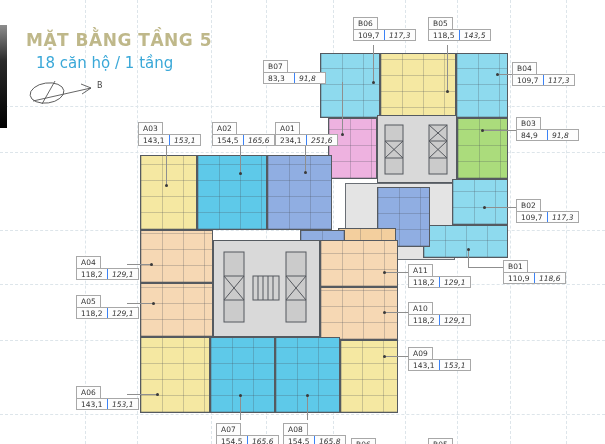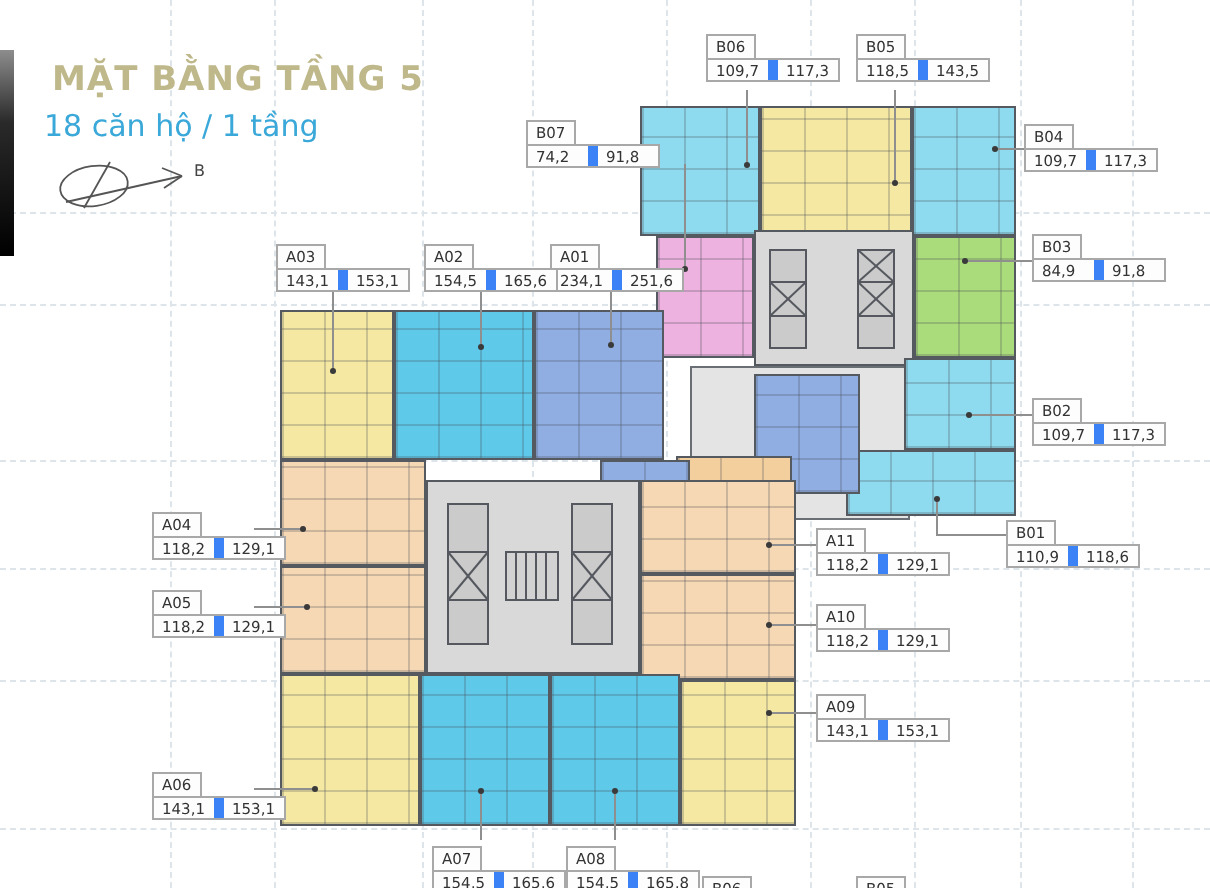--- a/index.html
+++ b/index.html
@@ -1,21 +1,21 @@
 <!DOCTYPE html>
 <html><head>
 <meta charset="utf-8">
 <style>
   html,body{margin:0;padding:0;background:#fff;}
   .canvas{position:relative;width:605px;height:444px;background:#ffffff;overflow:hidden;
           font-family:"DejaVu Sans", sans-serif;}
   
   .hdr{position:absolute;left:22px;top:26px;z-index:7;}
   .hdr h1{margin:4px;font-size:17px;font-weight:600;letter-spacing:.5px;color:#bfb88a;}
-  .hdr h2{margin:3px 0 0;font-size:15px;font-weight:400;color:#3aa8d8;}
+  .hdr h2{margin:3px 14px 0;font-size:15px;font-weight:400;color:#3aa8d8;}
   .compass{position:absolute;left:25px;top:78px;z-index:7;}
   .compass .b{position:absolute;left:72px;top:3px;font-size:8px;color:#444;}
   
   .gv{position:absolute;top:0;bottom:0;border-left:1px dashed #dde5ea;z-index:0;}
   .gh{position:absolute;left:0;right:0;border-top:1px dashed #dde5ea;z-index:0;}
   .darkstrip{position:absolute;left:0;top:25px;width:7px;height:103px;z-index:1;
              background:linear-gradient(180deg,#8d8d8d 0%,#2a2a2a 35%,#000 100%);}
   
   .apt{position:absolute;box-sizing:border-box;border:1.5px solid #555a60;z-index:2;
        background-image:
@@ -33,21 +33,21 @@
   
   .llv{position:absolute;width:1px;background:#8f8f8f;z-index:4;}
   .llh{position:absolute;height:1px;background:#8f8f8f;z-index:4;}
   .dot{position:absolute;width:3px;height:3px;background:#3a3a3a;border-radius:50%;z-index:4;}
   
   .lbl{position:absolute;z-index:6;line-height:1;}
   .lbl .id{display:inline-block;background:#fdfdfd;border:1px solid #a8a8a8;
            font-size:7.5px;color:#333;padding:2px 4px 1px;}
   .lbl .areas{display:flex;width:max-content;background:#fdfdfd;border:1px solid #a8a8a8;margin-top:-1px;}
   .lbl .areas span{font-size:7.5px;color:#333;padding:2px 4px 1px;min-width:22px;}
-  .lbl .areas span + span{border-left:5px solid #3b82f6;}
+  .lbl .areas span + span{border-left:1px solid #3b82f6;font-style:italic;}
 </style>
 </head>
 <body>
 
 <div class="canvas">
 
   <div class="gv" style="left:85px"></div>
   <div class="gv" style="left:137px"></div>
   <div class="gv" style="left:211px"></div>
   <div class="gv" style="left:266px"></div>
@@ -305,21 +305,21 @@
   <div class="lbl" style="left:353px;top:13px">
     <div class="id">B06</div>
     <div class="areas">
         <span>109,7</span>
         <span>117,3</span>
       </div>
   </div>
   <div class="lbl" style="left:263px;top:56px">
     <div class="id">B07</div>
     <div class="areas">
-        <span>74,2</span>
+        <span>83,3</span>
         <span>91,8</span>
       </div>
   </div>
 
   <div class="lbl" style="left:351px;top:434px">
     <div class="id">B06</div>
   </div>
   <div class="lbl" style="left:428px;top:434px">
     <div class="id">B05</div>
   </div>

